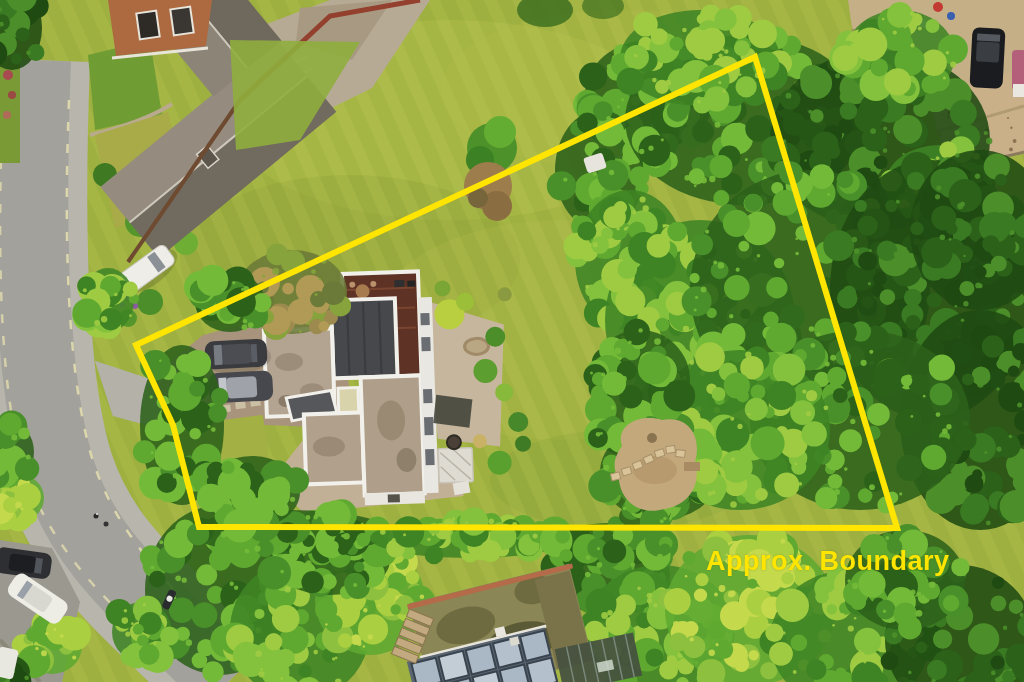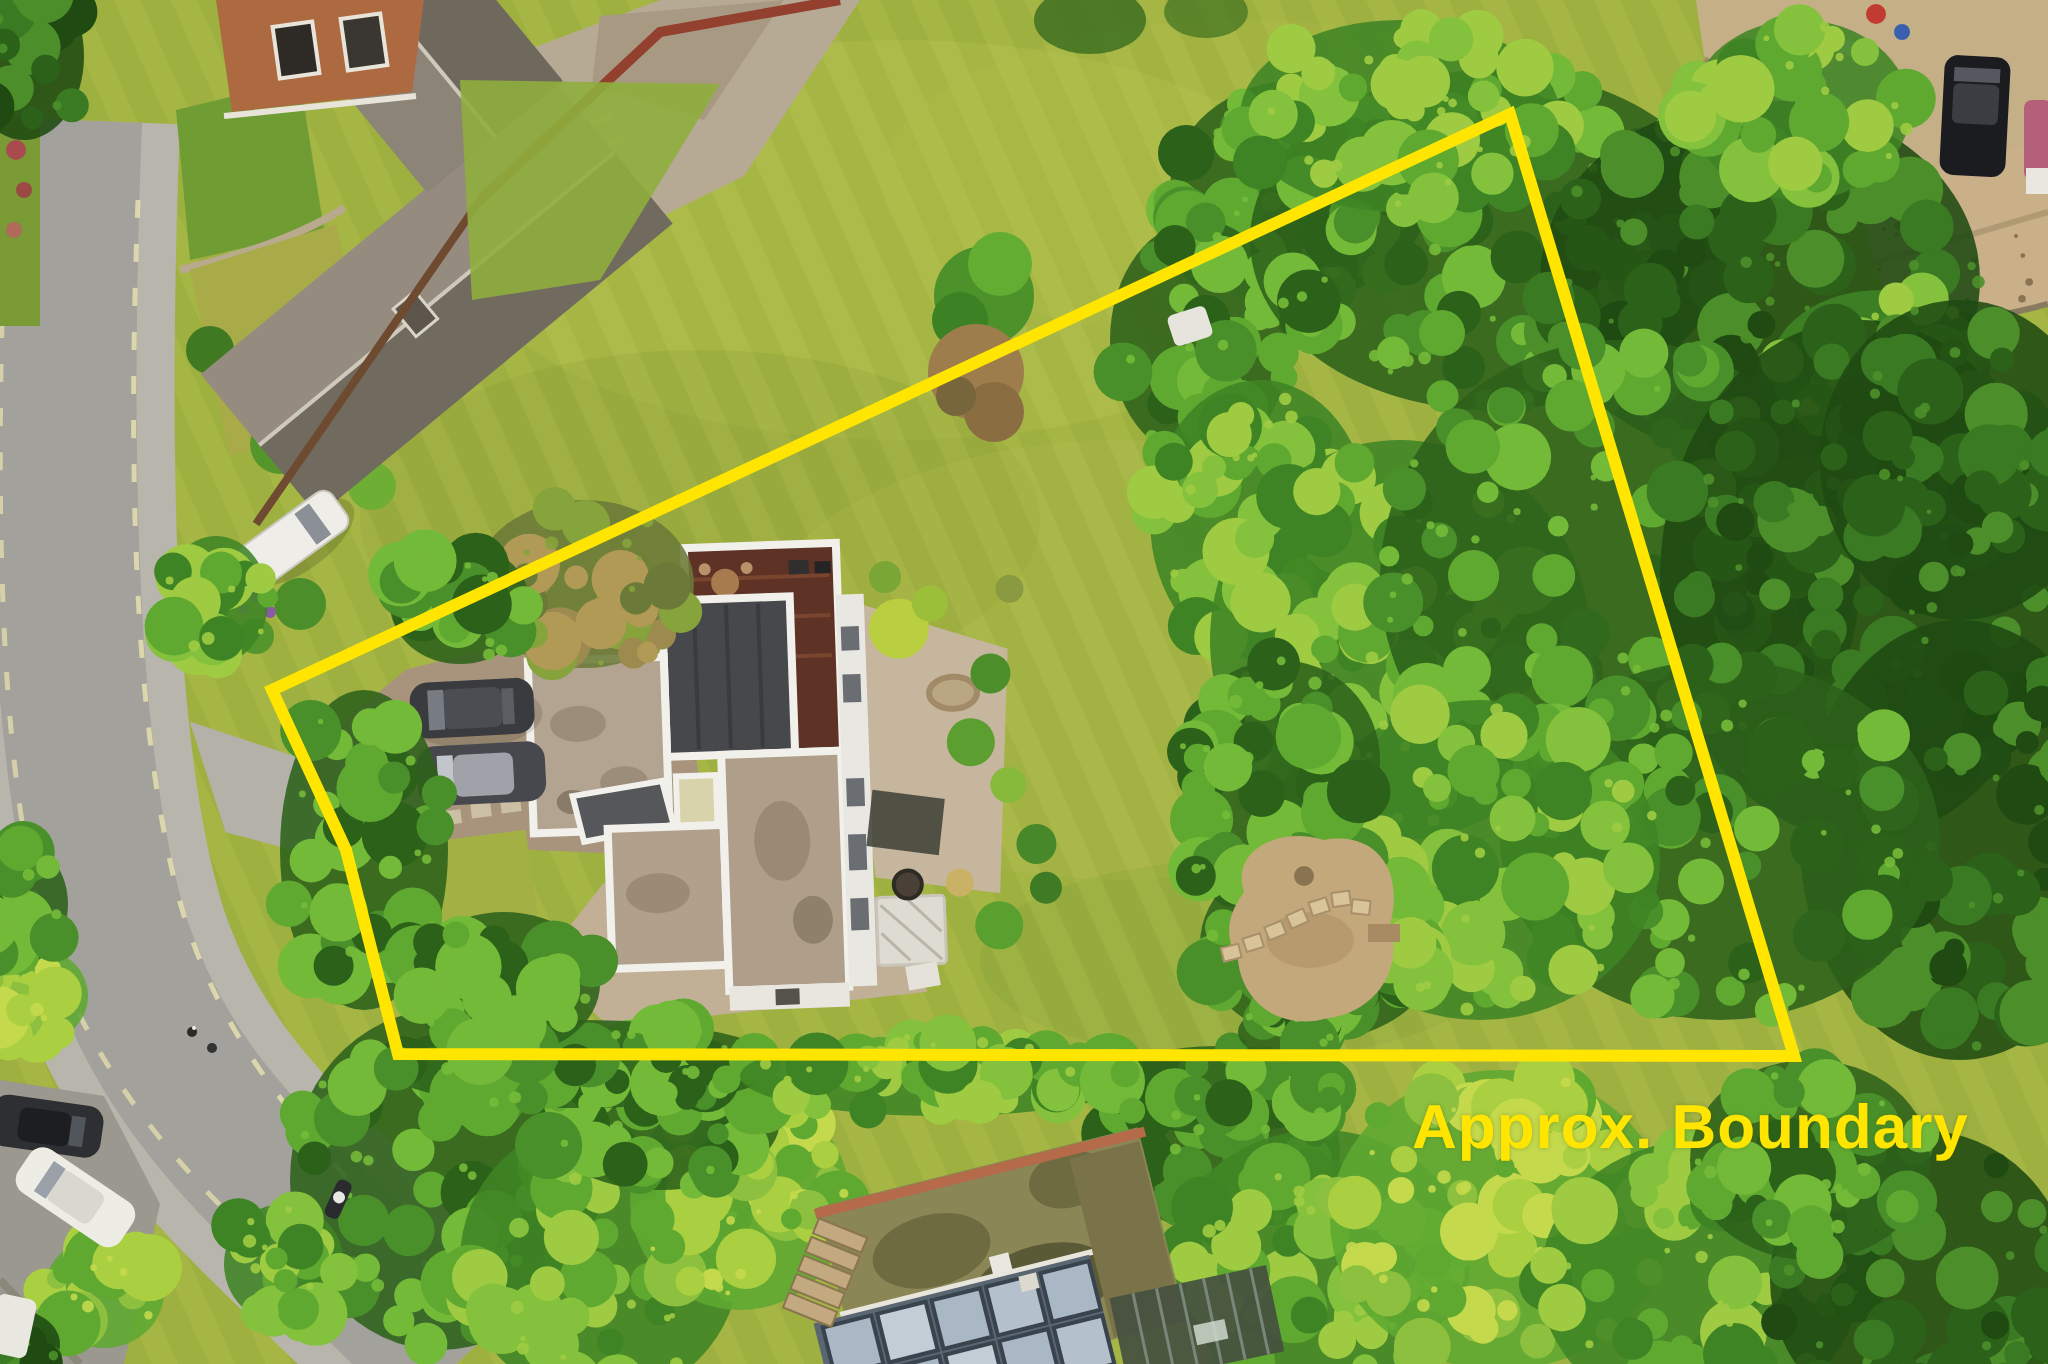--- a/index.html
+++ b/index.html
@@ -1,21 +1,21 @@
 <!DOCTYPE html>
 <html><head>
 <meta charset="utf-8">
 <style>
   html,body{margin:0;padding:0;background:#222;}
   .stage{position:relative;width:1024px;height:682px;overflow:hidden;
          background:#9eb040;font-family:"Liberation Sans",sans-serif;}
   svg{position:absolute;left:0;top:0;}
   .boundary-label{
     position:absolute;left:706px;top:546px;
-    font-weight:bold;font-size:31px;letter-spacing:.5px;
+    font-weight:bold;font-size:27px;letter-spacing:.5px;
     font-family:"Liberation Sans",sans-serif;
     text-shadow:0 0 2px rgba(60,90,10,.35);
     white-space:nowrap;pointer-events:none;
   }
 </style>
 </head>
 <body>
 
 <div class="stage">
 <svg width="1024" height="682" viewBox="0 0 1024 682">

